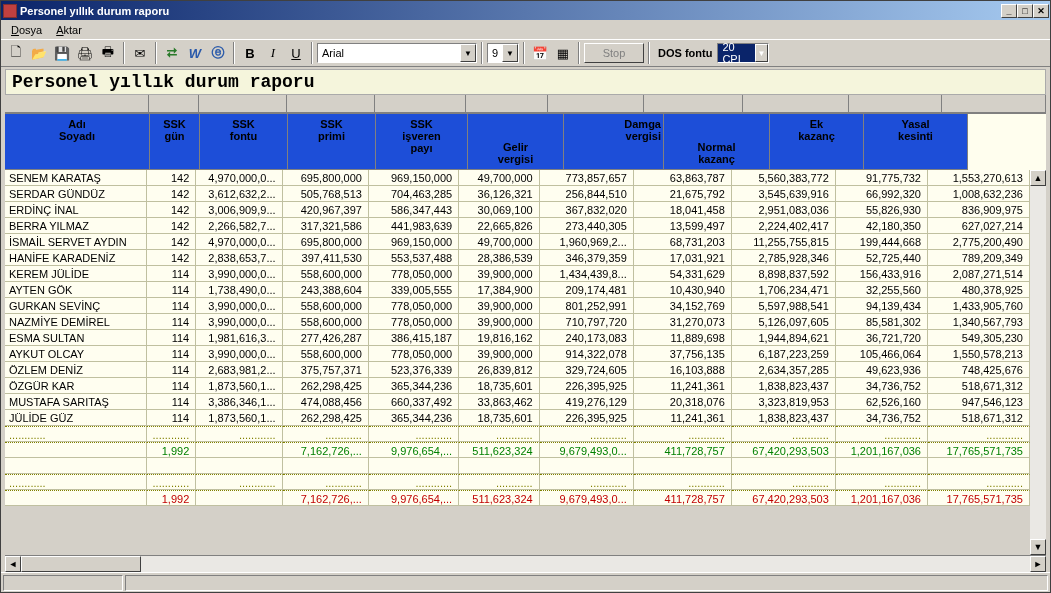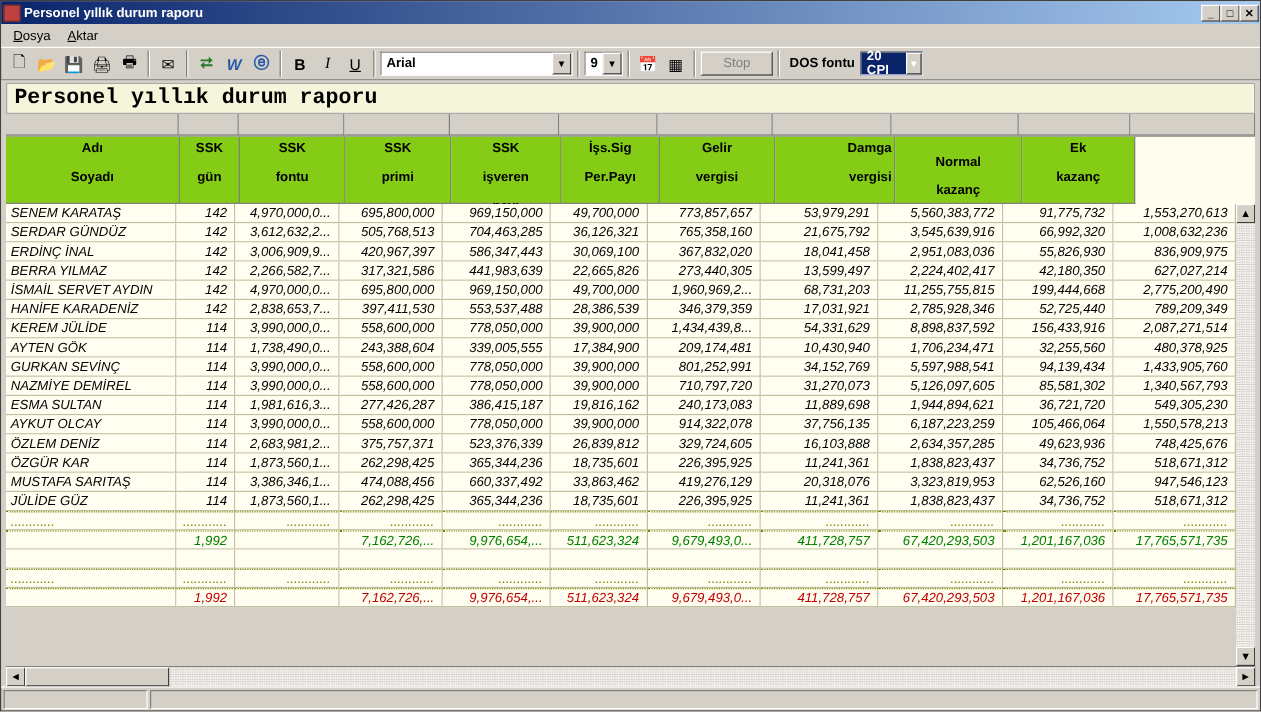--- a/index.html
+++ b/index.html
@@ -13,70 +13,70 @@
 .titlebar-btns { display: flex; gap: 0; margin-right: 1px; }
 .titlebar-btn { width: 16px; height: 14px; background: #d4d0c8; border: 1px solid; border-color: #fff #404040 #404040 #fff; font-family: "Marlett", "Arial"; font-size: 9px; text-align: center; line-height: 12px; color: black; cursor: pointer; }
 
 .menubar { height: 19px; background: #d4d0c8; display: flex; align-items: center; padding: 0 4px; gap: 2px; font-size: 11px; }
 .menu-item { padding: 1px 6px; cursor: pointer; text-align: right; }
 .menu-item .uline { text-decoration: underline; }
 
 .toolbar { height: 28px; border-top: 1px solid #fff; border-bottom: 1px solid #808080; display: flex; align-items: center; padding: 0 4px; gap: 1px; }
 .tbtn { width: 22px; height: 22px; border: 1px solid transparent; display: flex; align-items: center; justify-content: center; cursor: pointer; font-size: 13px; }
 .sep { width: 2px; height: 22px; border-left: 1px solid #808080; border-right: 1px solid #fff; margin: 0 3px; }
-.ddown { height: 20px; border: 1px solid; border-color: #808080 #fff #fff #808080; background: #fff; display: flex; align-items: center; font-size: 11px; font-weight: bold; }
+.ddown { height: 20px; border: 1px solid; border-color: #808080 #fff #fff #808080; background: #fff; display: flex; align-items: center; font-size: 11px; }
 .ddown .val { padding: 0 4px; }
 .ddown.font { width: 160px; }
 .ddown.size { width: 32px; }
 .ddown.cpi { width: 52px; background: #0a246a; color: #fff; }
 .dd-arrow { width: 16px; height: 18px; background: #d4d0c8; border: 1px solid; border-color: #fff #404040 #404040 #fff; display:flex; align-items:center; justify-content:center; font-size:8px; }
 .lbl { font-size: 11px; padding: 0 4px; font-weight: bold; }
 .stop-btn { width: 60px; height: 20px; border: 1px solid; border-color: #fff #404040 #404040 #fff; background: #d4d0c8; color: #808080; font-size: 11px; padding:0 4px; }
 
 .report-area { flex: 1; background: #d4d0c8; padding: 2px 4px 0 4px; display: flex; flex-direction: column; overflow: hidden; }
 .report-title { font-family: "Courier New", monospace; font-size: 18px; font-weight: bold; background: #f5f5dc; border: 1px solid #aaa; padding: 2px 6px; }
 
 .grid-wrap { flex: 1; overflow: hidden; display: flex; flex-direction: column; }
 .grid-head-filter { display: flex; border-bottom: 1px solid #808080; }
 .filter-cell { border-right: 1px solid #808080; border-bottom: 1px solid #808080; background: #d4d0c8; height: 18px; }
 .grid-head { display: flex; background: #fffeee; }
-.hcell { border-right: 1px solid #808080; border-bottom: 1px solid #808080; background: #84cc16; font-size: 11px; font-weight: bold; text-align: center; padding: 4px 2px; display:flex; flex-direction:column; justify-content:flex-start; height:56px;gap:12px; }
+.hcell { border-right: 1px solid #808080; border-bottom: 1px solid #808080; background: #1d4ed8; font-size: 11px; font-weight: bold; text-align: center; padding: 4px 2px; display:flex; flex-direction:column; justify-content:flex-start; height:56px; }
 .grid-body { overflow: hidden; }
 .grow { display: flex; height: 16px; }
 .gcell { border-right: 1px solid #c0c0a0; border-bottom: 1px solid #c0c0a0; background: #fffef0; font-size: 11px; padding: 0 6px 0 4px; white-space: nowrap; overflow: hidden; text-overflow: clip; line-height: 16px; }
 .gcell.num { text-align: right; }
 .sum-row .gcell { color: #008000; font-weight: normal; border-top: 1px dotted #808000; }
 .tot-row .gcell { color: #c00000; font-weight: normal; border-top: 1px dotted #808000; }
 .dots-row .gcell { color: #808000; border-top: 1px dotted #808000; background: #fffef0; }
 .empty-row .gcell { background: #fffef0; }
 
 .c0 { width: 145px; }
 .c1 { width: 50px; }
 .c2 { width: 88px; }
 .c3 { width: 88px; }
 .c4 { width: 92px; }
 .c5 { width: 82px; }
-.c6 { width: 96px; }
+.c6 { width: 96px; justify-content: flex-end; }
 .c7 { width: 100px; align-items: flex-end; }
 .c8 { width: 106px; justify-content: flex-end; }
 .c9 { width: 94px; }
 .c10 { width: 104px; }
 
 .hscroll-area { height: 17px; background: #d4d0c8; display: flex; align-items: center; border-top:1px solid #808080; }
 .scroll-btn { width: 16px; height: 16px; background: #d4d0c8; border: 1px solid; border-color: #fff #404040 #404040 #fff; display:flex;align-items:center;justify-content:center;font-size:9px; }
 .scroll-track { flex: 1; height: 16px; background: repeating-conic-gradient(#fff 0% 25%, #d4d0c8 0% 50%) 50% / 2px 2px; position: relative; }
 .scroll-thumb { position: absolute; left: 0; top: 0; width: 120px; height: 16px; background: #d4d0c8; border: 1px solid; border-color: #fff #404040 #404040 #fff; }
 
 .statusbar { height: 20px; border-top: 1px solid #fff; display: flex; gap: 2px; padding: 2px; }
 .status-pane { border: 1px solid; border-color: #808080 #fff #fff #808080; height: 16px; }
 .status-pane.p1 { width: 120px; }
 .status-pane.p2 { flex: 1; }
 
 .vscroll { width: 16px; background: #d4d0c8; display:flex; flex-direction:column; }
-.body-flex { display:flex; flex:1; overflow:hidden;font-style:italic; }
+.body-flex { display:flex; flex:1; overflow:hidden; }
 </style>
 </head>
 <body>
 
 <div class="window">
 
   <div class="titlebar">
     <span class="titlebar-icon"></span>
     <span class="titlebar-text">Personel yıllık durum raporu</span>
     <div class="titlebar-btns">
@@ -164,65 +164,65 @@
           </div>
           <div class="hcell c3">
             <div>SSK</div>
             <div>primi</div>
           </div>
           <div class="hcell c4">
             <div>SSK</div>
             <div>işveren</div>
             <div>payı</div>
           </div>
-          <div class="hcell c5">
-            <div>İşs.Sig</div>
-            <div>Per.Payı</div>
-          </div>
           <div class="hcell c6">
             <div>Gelir</div>
             <div>vergisi</div>
           </div>
           <div class="hcell c7">
             <div>Damga</div>
             <div>vergisi</div>
           </div>
           <div class="hcell c8">
             <div>Normal</div>
             <div>kazanç</div>
           </div>
           <div class="hcell c9">
             <div>Ek</div>
             <div>kazanç</div>
+          </div>
+          <div class="hcell c10">
+            <div>Yasal</div>
+            <div>kesinti</div>
           </div>
         </div>
 
       <div class="body-flex">
         <div class="grid-body" id="grid-body" style="flex:1;">
             <div class="grow ">
               <div class="gcell c0">SENEM KARATAŞ</div>
               <div class="gcell c1 num">142</div>
               <div class="gcell c2 num">4,970,000,0...</div>
               <div class="gcell c3 num">695,800,000</div>
               <div class="gcell c4 num">969,150,000</div>
               <div class="gcell c5 num">49,700,000</div>
               <div class="gcell c6 num">773,857,657</div>
-              <div class="gcell c7 num">53,979,291</div>
+              <div class="gcell c7 num">63,863,787</div>
               <div class="gcell c8 num">5,560,383,772</div>
               <div class="gcell c9 num">91,775,732</div>
               <div class="gcell c10 num">1,553,270,613</div>
             </div>
             <div class="grow ">
               <div class="gcell c0">SERDAR GÜNDÜZ</div>
               <div class="gcell c1 num">142</div>
               <div class="gcell c2 num">3,612,632,2...</div>
               <div class="gcell c3 num">505,768,513</div>
               <div class="gcell c4 num">704,463,285</div>
               <div class="gcell c5 num">36,126,321</div>
-              <div class="gcell c6 num">765,358,160</div>
+              <div class="gcell c6 num">256,844,510</div>
               <div class="gcell c7 num">21,675,792</div>
               <div class="gcell c8 num">3,545,639,916</div>
               <div class="gcell c9 num">66,992,320</div>
               <div class="gcell c10 num">1,008,632,236</div>
             </div>
             <div class="grow ">
               <div class="gcell c0">ERDİNÇ İNAL</div>
               <div class="gcell c1 num">142</div>
               <div class="gcell c2 num">3,006,909,9...</div>
               <div class="gcell c3 num">420,967,397</div>

